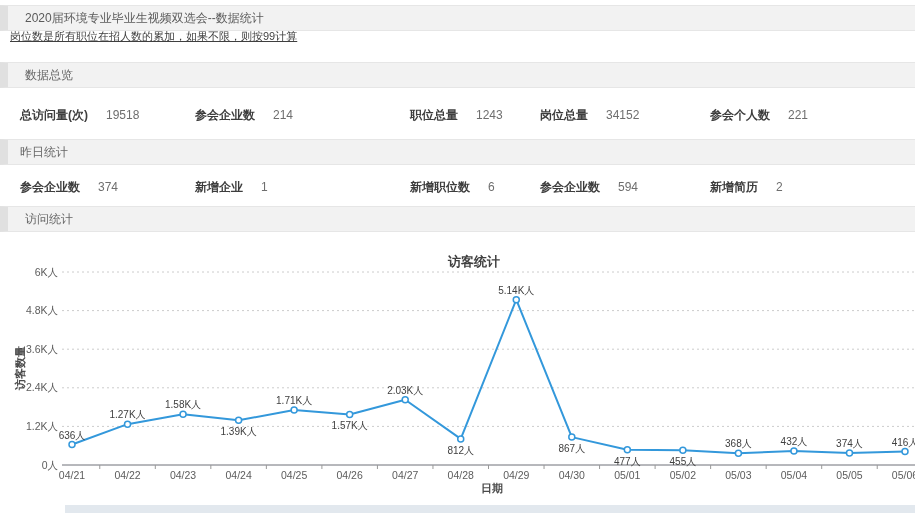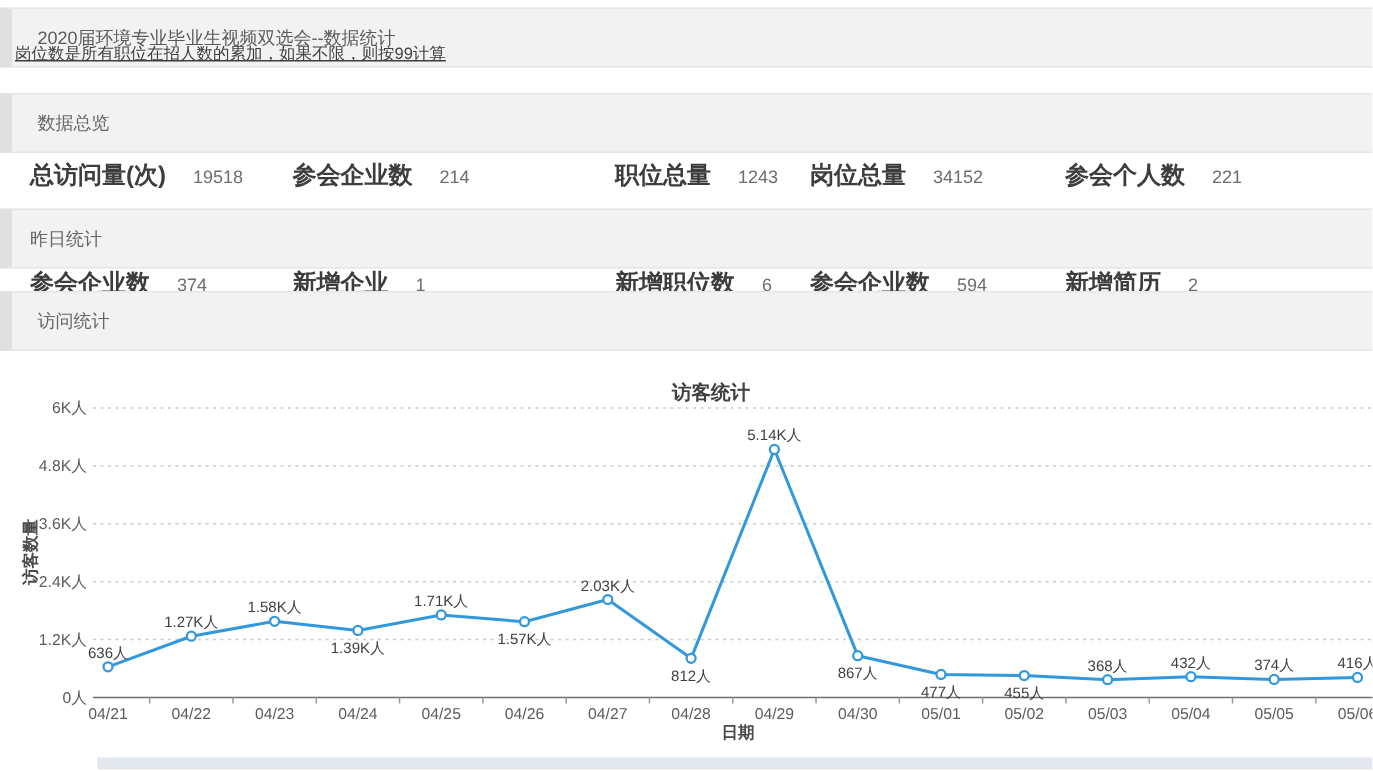--- a/index.html
+++ b/index.html
@@ -2,45 +2,45 @@
 <html><head>
 <meta charset="utf-8">
 <style>
   html,body{margin:0;padding:0;}
   body{
     width:915px;height:514px;overflow:hidden;position:relative;
     background:#ffffff;
     font-family:"Liberation Sans","DejaVu Sans",sans-serif;
   }
   .bar{
-    position:absolute;left:0;right:0;height:40px;box-sizing:border-box;
+    position:absolute;left:0;right:0;height:26px;box-sizing:border-box;
     background:#f2f2f2;
     border-top:1px solid #e6e6e6;border-bottom:1px solid #e6e6e6;
     border-left:8px solid #e0e0e0;
     display:flex;align-items:center;padding-left:17px;
     font-size:12px;color:#666666;
   }
   .titlebar{top:5px;color:#5a5a5a;}
   .bar-overview{top:62px;}
   .bar-yesterday{top:139px;padding-left:12px;}
-  .bar-visits{top:194px;}
+  .bar-visits{top:206px;}
   .note{
     position:absolute;top:21px;left:10px;height:30px;line-height:30px;
     font-size:11px;color:#3f3f3f;white-space:nowrap;text-decoration:underline;
   }
   .stats-row{position:absolute;left:0;right:0;height:20px;}
   .row-overview{top:107px;}
   .row-yesterday{top:179px;}
   .stat{position:absolute;white-space:nowrap;display:flex;align-items:baseline;}
   .stat:nth-child(1){left:20px;}
   .stat:nth-child(2){left:195px;}
   .stat:nth-child(3){left:370px;margin-left:40px;}
   .stat:nth-child(4){left:540px;}
   .stat:nth-child(5){left:710px;}
-  .stat-label{font-size:16px;font-weight:bold;color:#3d3d3d;}
+  .stat-label{font-size:12px;font-weight:bold;color:#3d3d3d;}
   .stat-value{font-size:12px;color:#6e6e6e;margin-left:18px;}
   .chart-wrap{position:absolute;top:248px;left:12px;width:915px;height:258px;}
   svg text{font-family:"Liberation Sans","DejaVu Sans",sans-serif;}
   .chart-title{font-size:13px;font-weight:bold;fill:#404040;}
   .axis-name{font-size:11px;font-weight:bold;fill:#4a4a4a;}
   .tick-label{font-size:10.5px;fill:#5c5c5c;}
   .point-label{font-size:10px;fill:#404040;}
   .bottom-strip{
     position:absolute;top:505px;left:65px;right:0;height:8px;
     background:#e2e8ee;

